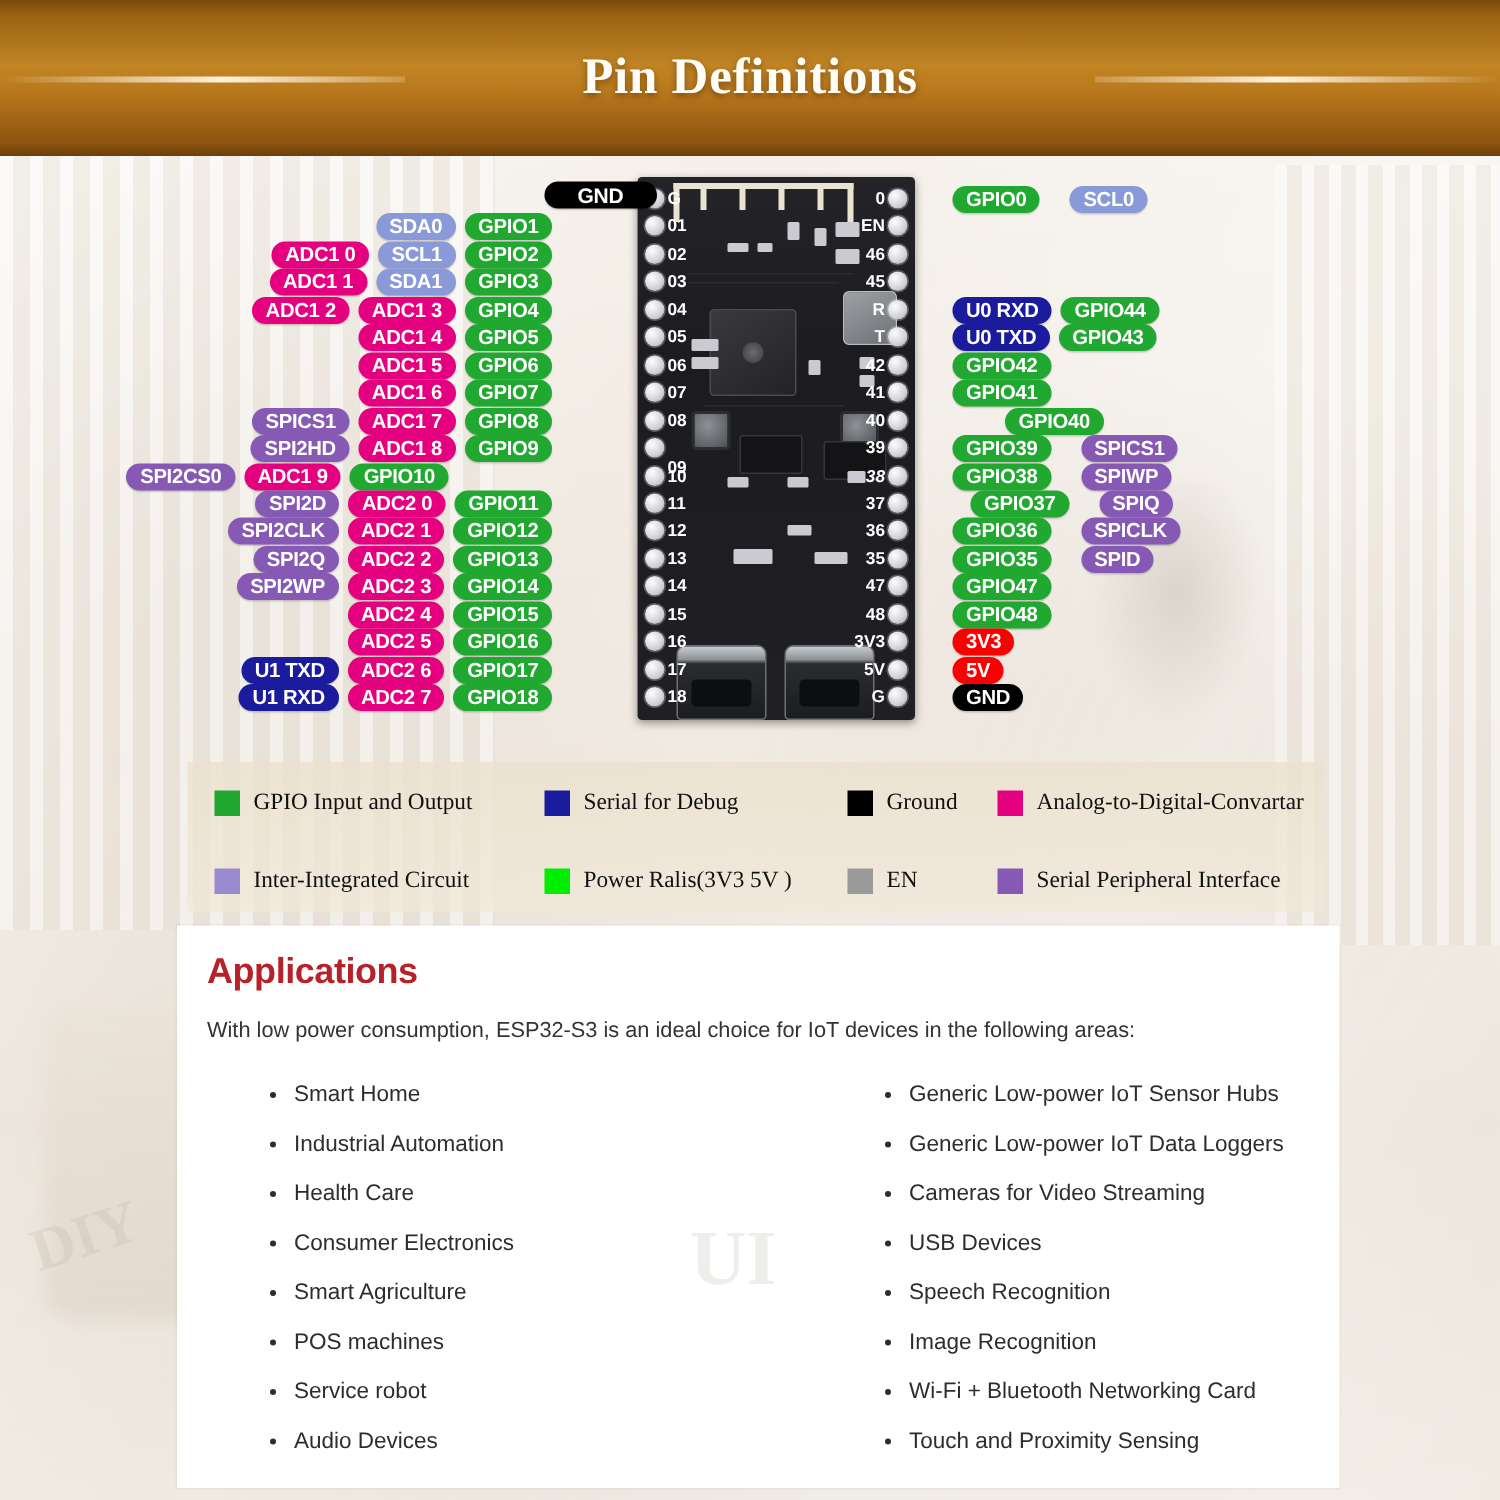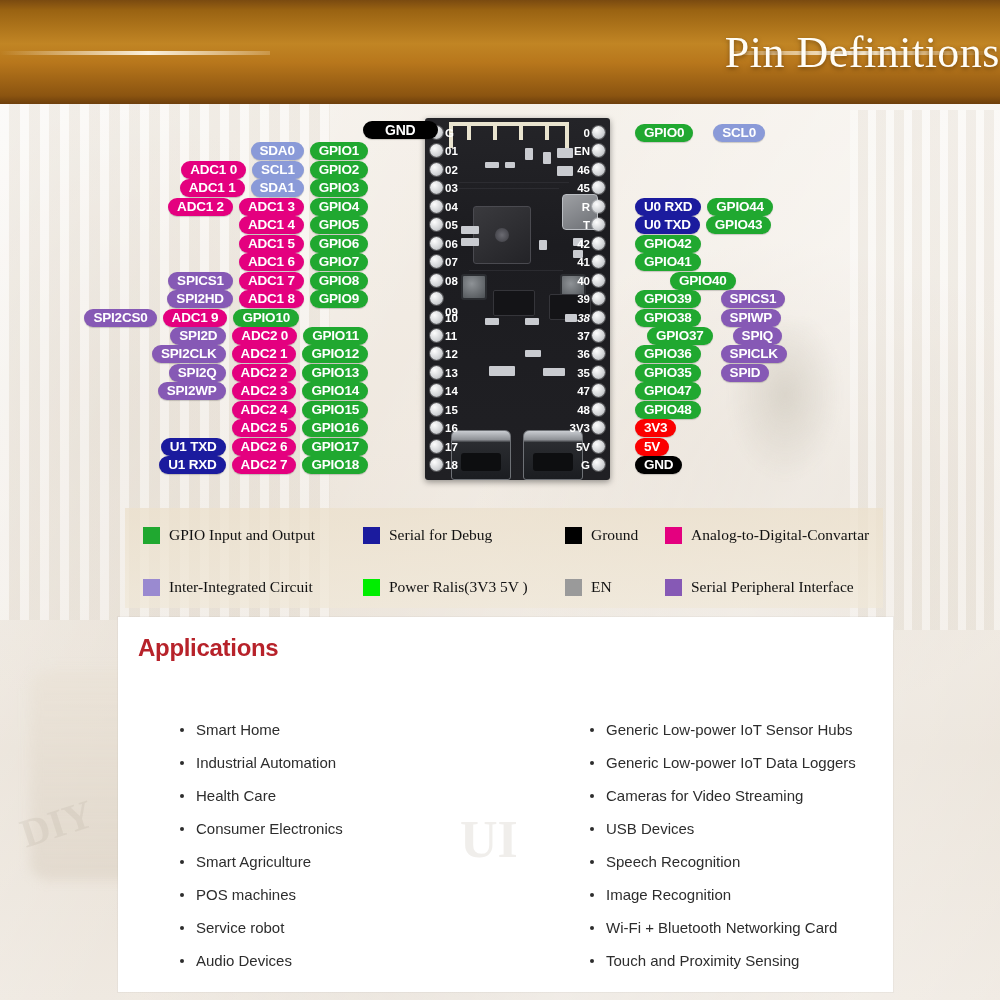--- a/index.html
+++ b/index.html
@@ -50,22 +50,22 @@
     overflow:hidden;
   }
   #banner .rule{
     position:absolute;top:51px;height:4px;
     background:linear-gradient(90deg, rgba(255,245,225,0) 0%, rgba(255,248,232,.95) 55%, rgba(255,248,232,.2) 100%);
   }
   #banner .rule.left{left:0;width:270px;}
   #banner .rule.right{right:0;width:270px;background:linear-gradient(270deg, rgba(255,245,225,0) 0%, rgba(255,248,232,.95) 55%, rgba(255,248,232,.2) 100%);}
   #banner h1{
     position:absolute;left:0;right:0;top:50%;transform:translateY(-50%);
-    margin:0;text-align:right;color:#fffdf6;
-    font-family:"Liberation Serif", serif;font-weight:normal;font-size:44px;letter-spacing:.5px;
+    margin:0;text-align:center;color:#fffdf6;
+    font-family:"Liberation Serif", serif;font-weight:bold;font-size:34px;letter-spacing:.5px;
     text-shadow:0 2px 4px rgba(70,40,5,.55);
   }
   
   #pinout{position:absolute;left:0;top:104px;width:1000px;height:390px;}
   .pill{
     display:inline-block;color:#fff;font-weight:bold;font-size:13.5px;line-height:16px;
     padding:1px 9px;border-radius:9px;white-space:nowrap;
     font-family:"Liberation Sans", sans-serif;
     letter-spacing:-.2px;
     box-shadow:0 1px 1px rgba(0,0,0,.18);
@@ -512,20 +512,21 @@
       </div>
       <div class="li" style="left: 540px;">
         <span class="sw" style="background: rgb(134, 89, 181);"></span>
         <span class="lt">Serial Peripheral Interface</span>
       </div>
     </div>
 </div>
 
 <div id="apps">
   <h2>Applications</h2>
+  <div class="lede">With low power consumption, ESP32-S3 is an ideal choice for IoT devices in the following areas:</div>
   <ul class="col1">
       <li>Smart Home</li>
       <li>Industrial Automation</li>
       <li>Health Care</li>
       <li>Consumer Electronics</li>
       <li>Smart Agriculture</li>
       <li>POS machines</li>
       <li>Service robot</li>
       <li>Audio Devices</li>
     </ul>

